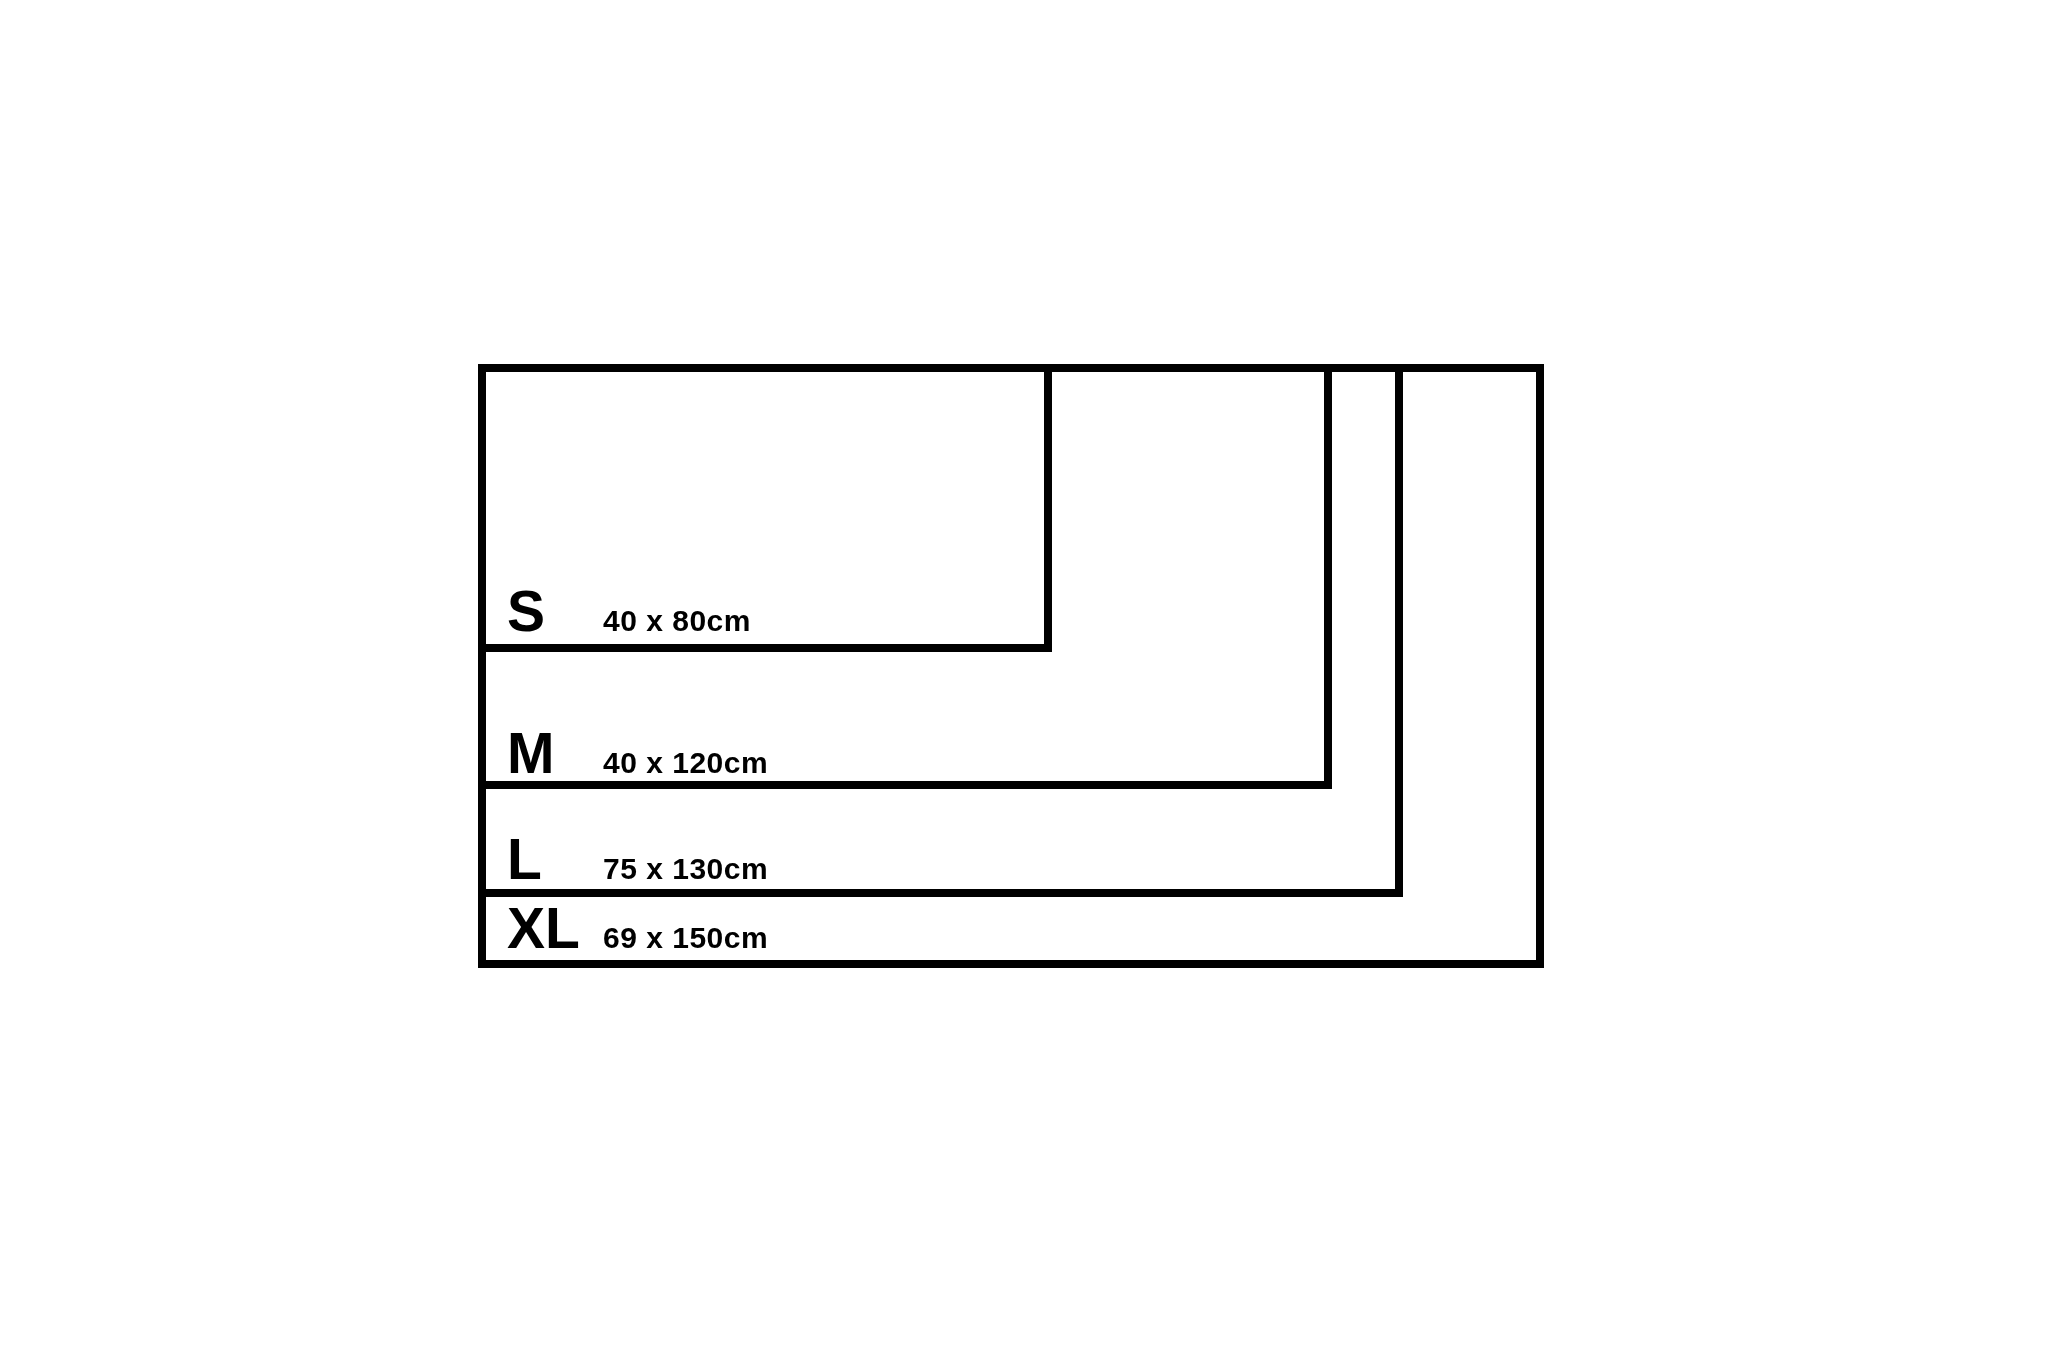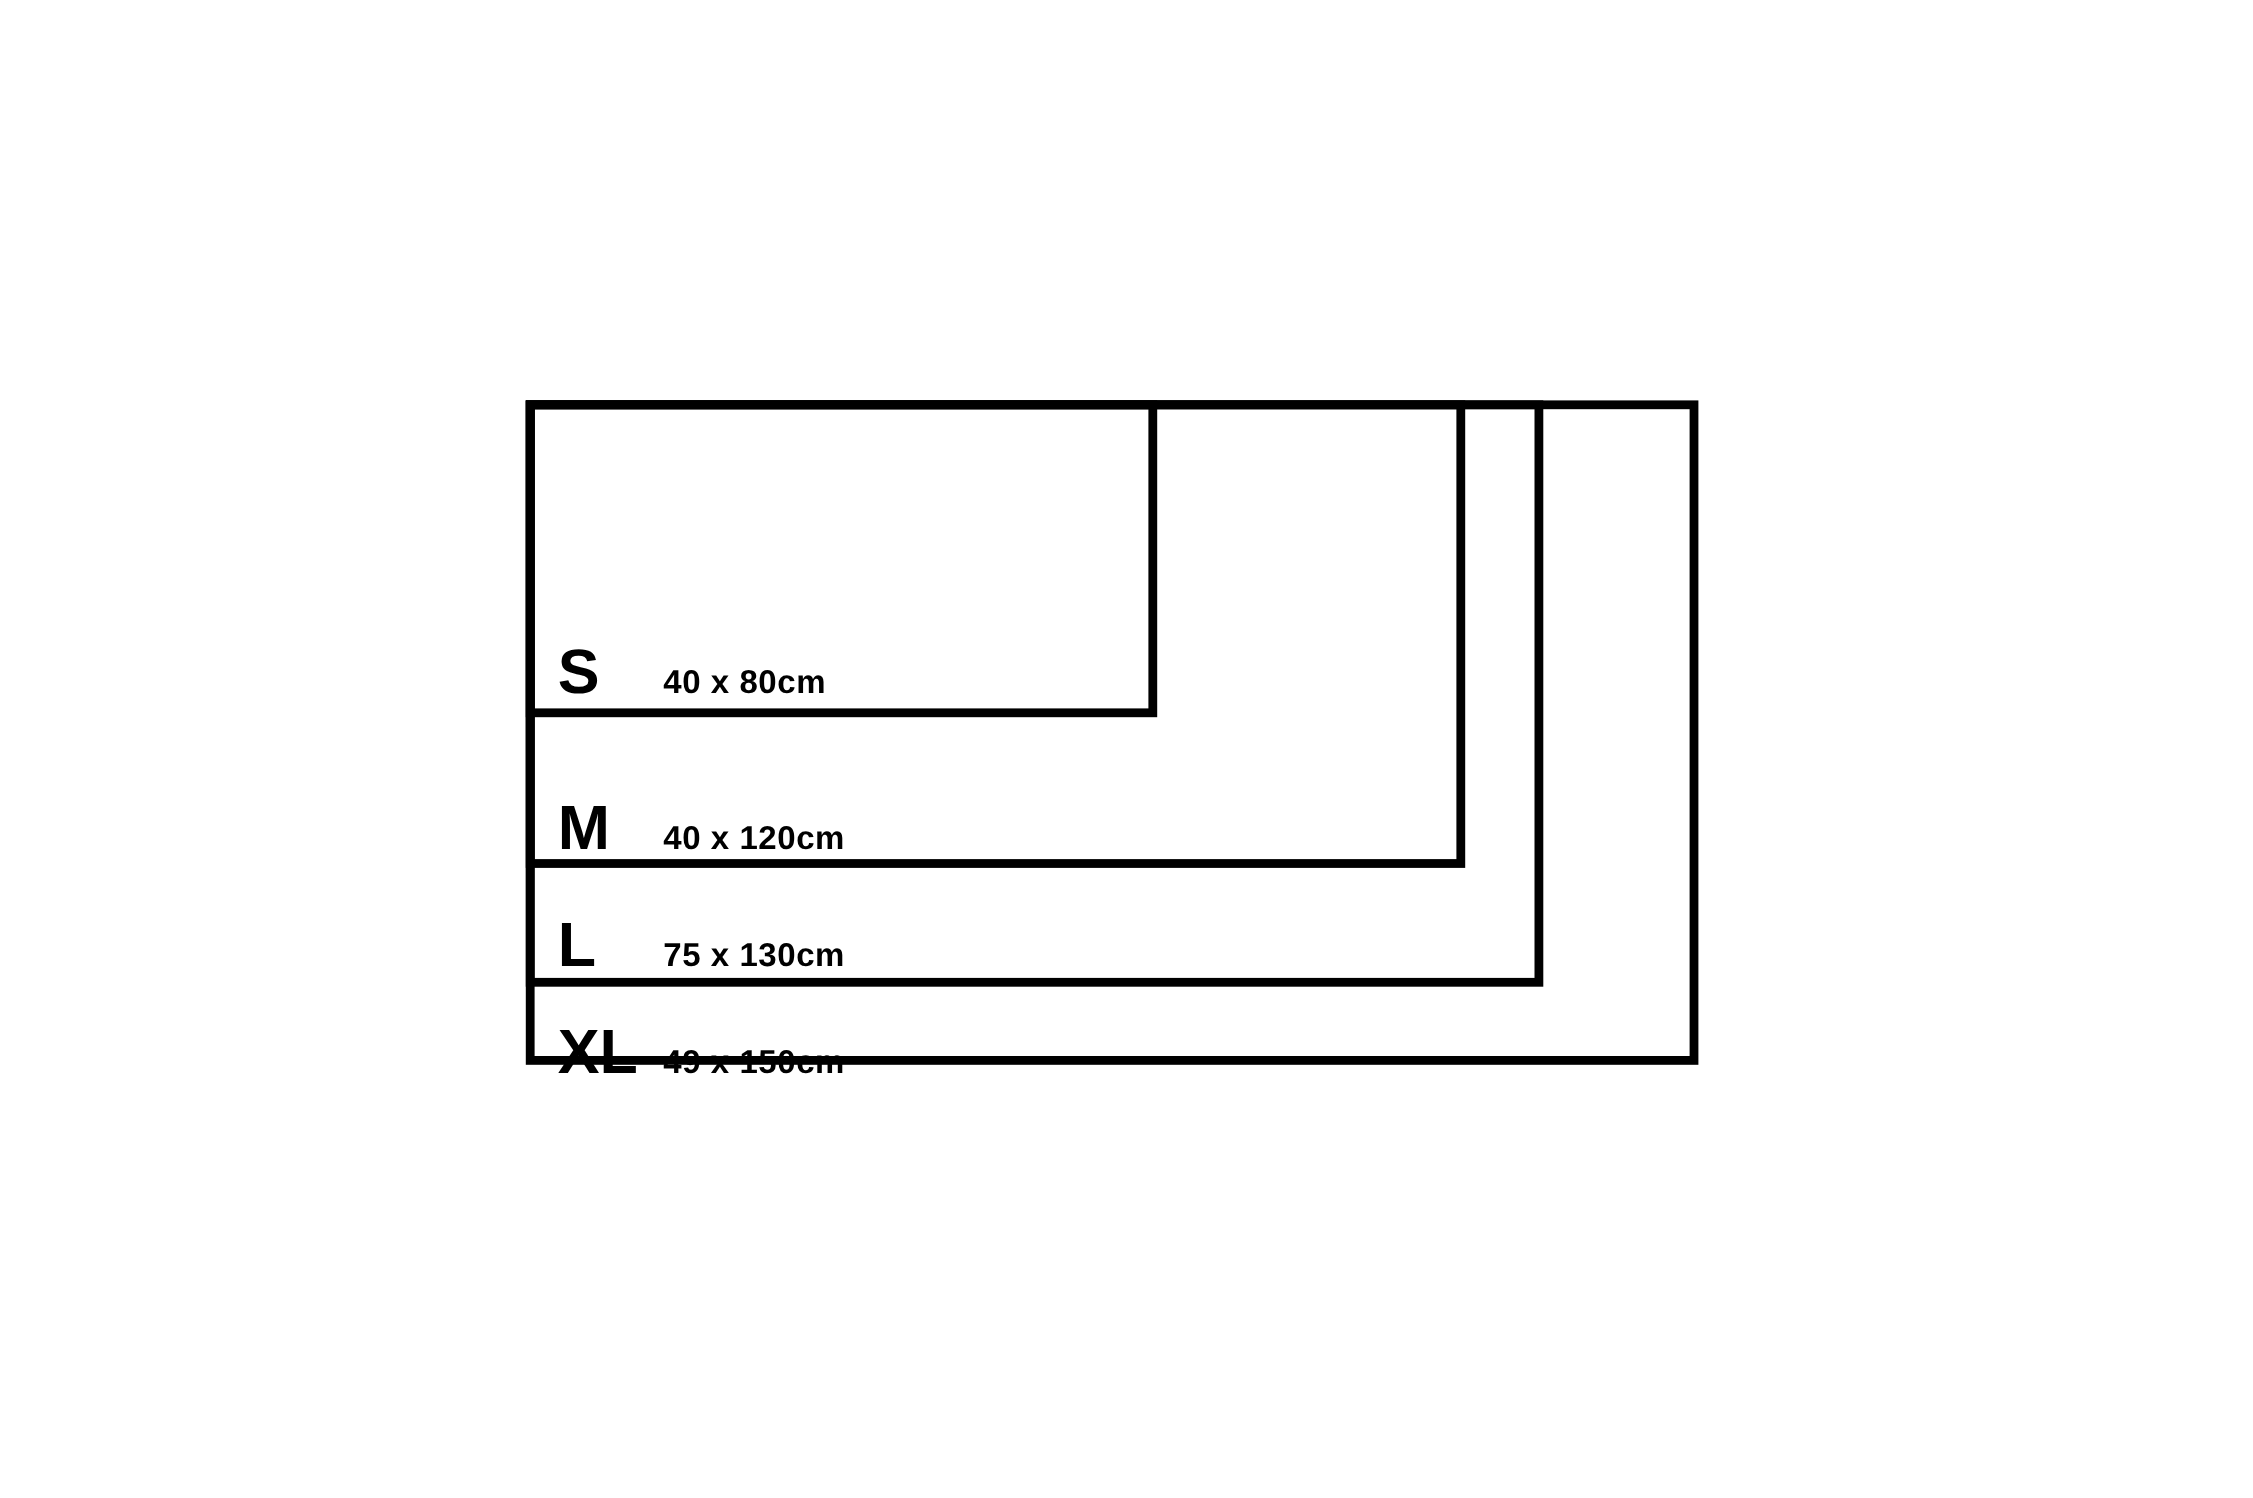--- a/index.html
+++ b/index.html
@@ -51,21 +51,21 @@
     letter-spacing: 0px;
   }
   .size-dims {
     font-size: 30px;
     font-weight: 800;
     letter-spacing: 0.5px;
   }
   .row-s  { top: 579px; }
   .row-m  { top: 721px; }
   .row-l  { top: 827px; }
-  .row-xl { top: 896px; margin-top: 28px; }
+  .row-xl { top: 896px; }
 </style>
 </head>
 <body>
 
 <div class="canvas">
 
   <div class="rect rect-xl"></div>
   <div class="rect rect-l"></div>
   <div class="rect rect-m"></div>
   <div class="rect rect-s"></div>
@@ -80,16 +80,16 @@
     <span class="size-dims">40 x 120cm</span>
   </div>
 
   <div class="size-row row-l">
     <span class="size-code">L</span>
     <span class="size-dims">75 x 130cm</span>
   </div>
 
   <div class="size-row row-xl">
     <span class="size-code">XL</span>
-    <span class="size-dims">49 x 150cm</span>
+    <span class="size-dims">69 x 150cm</span>
   </div>
 
 </div>
 
 </body></html>

